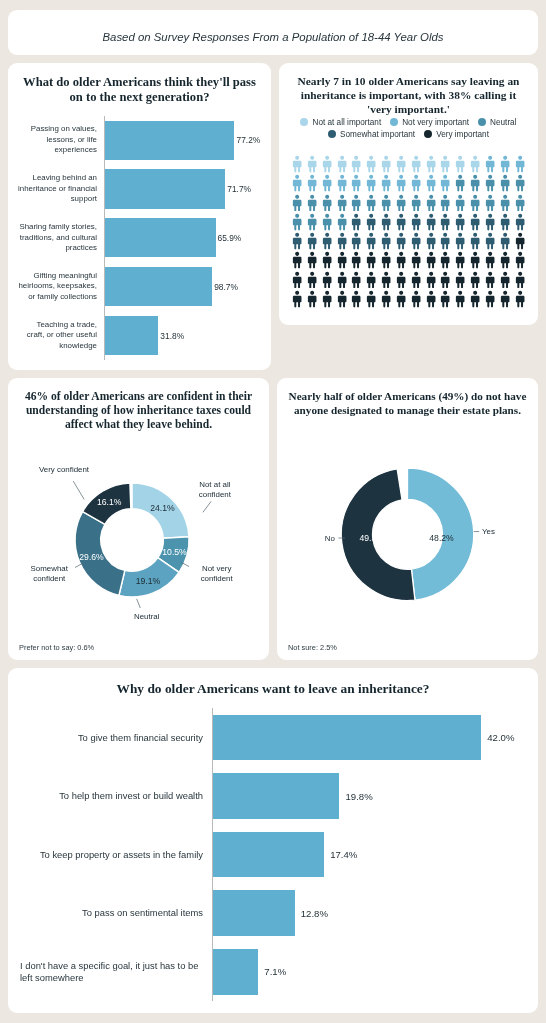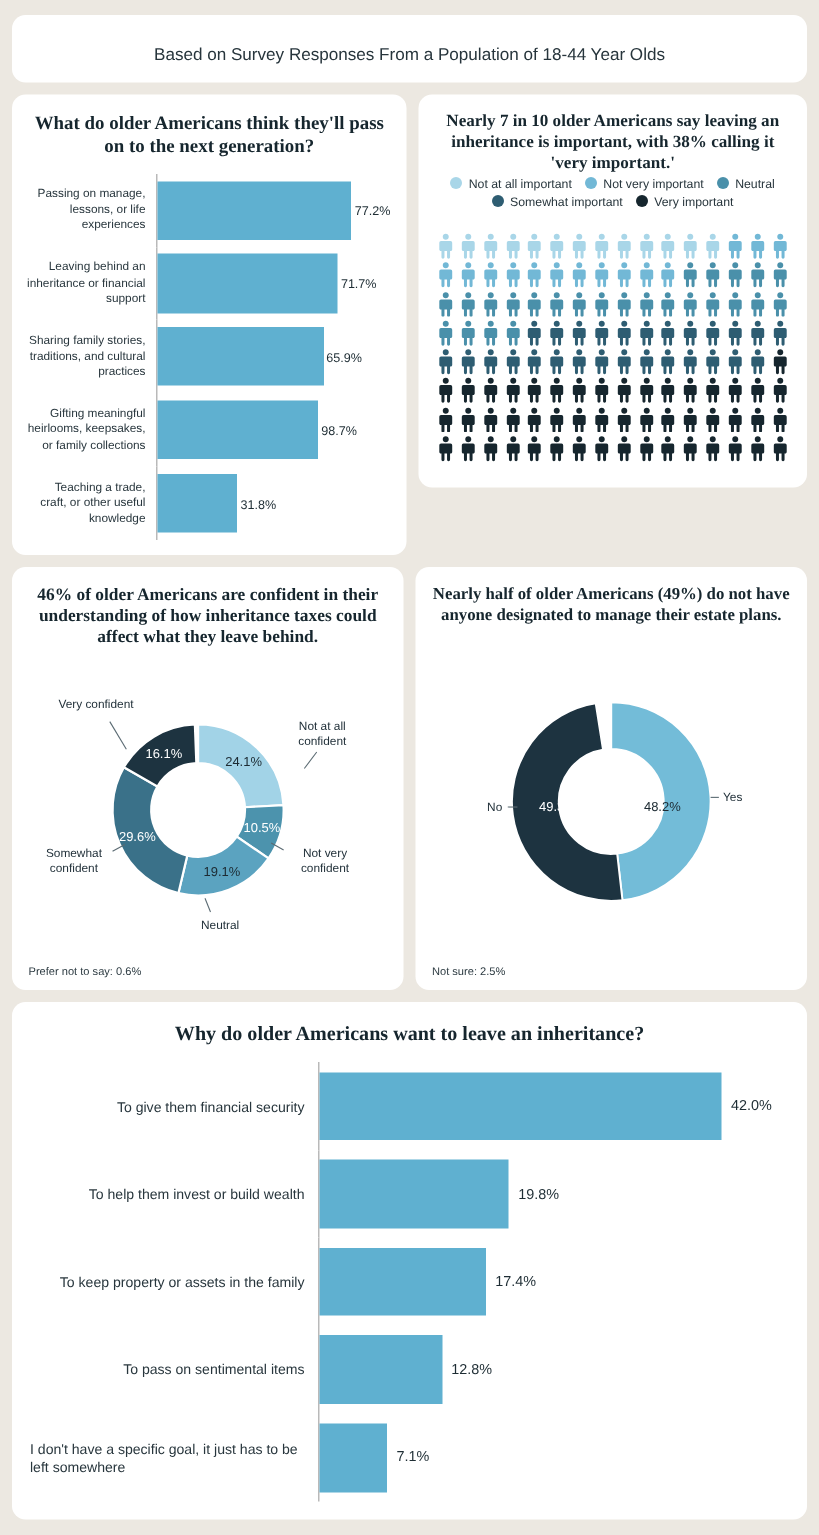--- a/index.html
+++ b/index.html
@@ -37,20 +37,21 @@
     line-height: 1.12;
     font-weight: bold;
     color: #1c2c33;
     letter-spacing: -0.2px;
   }
   .header h1 .accent { color: #6fb4d2; }
   .header .subtitle {
     margin-top: 7px;
     font-size: 11.4px;
     color: #27353c;
+    font-style: italic;
   }
 
   
   .row {
     display: flex;
     gap: 8px;
   }
   .col { flex: 1; min-width: 0; }
 
   .panel-title {
@@ -184,21 +185,21 @@
   <div class="card header">
     <div class="subtitle">Based on Survey Responses From a Population of 18-44 Year Olds</div>
   </div>
 
   <div class="row">
 
     <div class="col card p1">
       <div class="panel-title">What do older Americans think they'll pass on to the next generation?</div>
       <div class="chart" id="chart1">
           <div class="hbar-row">
-            <div class="hbar-label">Passing on manage, lessons, or life experiences</div>
+            <div class="hbar-label">Passing on values, lessons, or life experiences</div>
             <div class="hbar-track">
               <div class="hbar-fill" style="width: 83.0108%;"></div>
               <div class="hbar-value">77.2%</div>
             </div>
           </div>
           <div class="hbar-row">
             <div class="hbar-label">Leaving behind an inheritance or financial support</div>
             <div class="hbar-track">
               <div class="hbar-fill" style="width: 77.0968%;"></div>
               <div class="hbar-value">71.7%</div>

